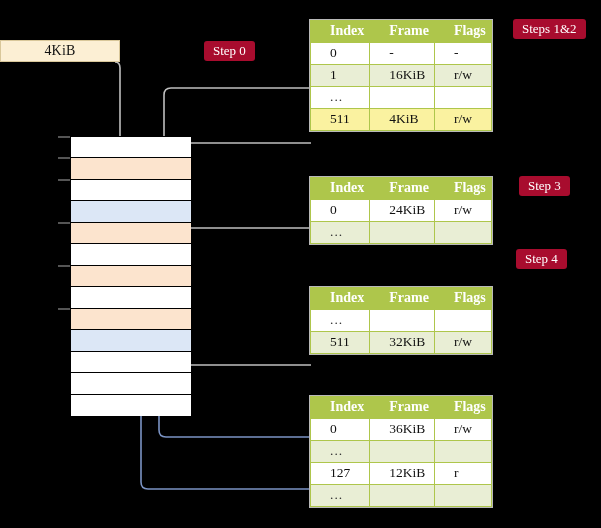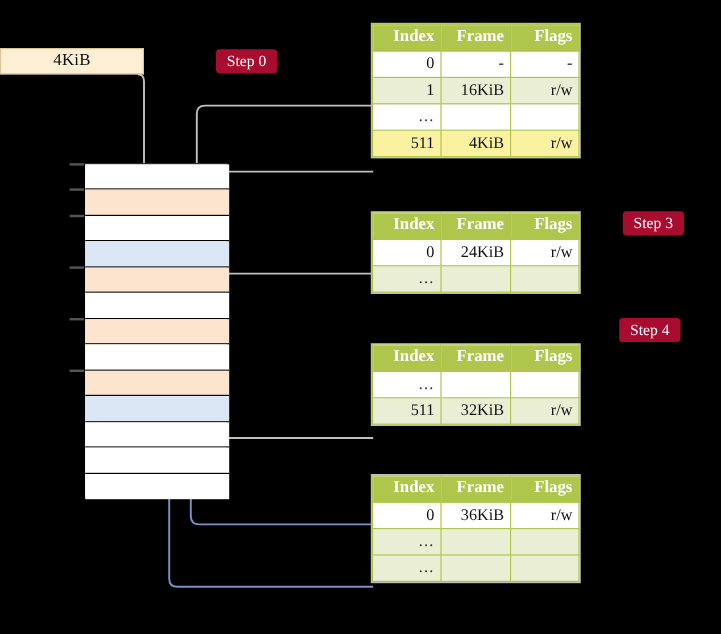--- a/index.html
+++ b/index.html
@@ -53,24 +53,24 @@
     position: absolute;
     background: #a80c2e;
     color: #ffffff;
     font-size: 13px;
     padding: 2px 9px 3px 9px;
     border-radius: 3px;
     box-shadow: 0 1px 0 rgba(0,0,0,0.4);
     white-space: nowrap;
     line-height: 15px;
   }
-  .badge.b0 { left: 180px; top: 41px; }
+  .badge.b0 { left: 204px; top: 41px; }
   .badge.b12 { left: 513px; top: 19px; }
   .badge.b3  { left: 519px; top: 176px; }
-  .badge.b4  { left: 516px; top: 265px; }
+  .badge.b4  { left: 516px; top: 249px; }
 
   
   #memcol {
     position: absolute;
     left: 70px;
     top: 136px;
     width: 120px;
     height: 279px;
     border: 1px solid #000;
     box-sizing: border-box;
@@ -103,24 +103,24 @@
     position: absolute;
     border-collapse: collapse;
     border-spacing: 0;
     background: #ffffff;
     font-size: 13.5px;
     color: #111;
     box-shadow: 0 0 0 1px #b9b9b9;
   }
   .ptable td, .ptable th {
     border: 1px solid #aec64b;
-    padding: 2px 5px 3px 5px;
+    padding: 2px 5px 3px 19px;
     height: 18px;
     vertical-align: middle;
-    text-align: right;
+    text-align: left;
     box-sizing: border-box;
   }
   .ptable th {
     background: #aec64b;
     color: #ffffff;
     font-weight: bold;
     font-size: 14px;
     border-color: #aec64b;
   }
   .ptable td.c-index { width: 57px; }
@@ -173,20 +173,21 @@
     <path d="M311,437 L166,437 Q159,437 159,430 L159,332" fill="none" stroke="#7b93c4" stroke-width="1.6" marker-end="url(#ah-blue-up)"></path>
 
     <path d="M311,489 L148,489 Q141,489 141,482 L141,210" fill="none" stroke="#7b93c4" stroke-width="1.6" marker-end="url(#ah-blue-up)"></path>
   </svg>
 
   <div class="kib-box">
     <span>4KiB</span>
   </div>
 
   <div class="badge b0">Step 0</div>
+  <div class="badge b12">Steps 1&amp;2</div>
   <div class="badge b3">Step 3</div>
   <div class="badge b4">Step 4</div>
 
   <div id="memcol">
       <div class="memrow white" style="top: 0px; height: 21.4615px;"></div>
       <div class="memrow orange" style="top: 21.4615px; height: 21.4615px;"></div>
       <div class="memrow white" style="top: 42.9231px; height: 21.4615px;"></div>
       <div class="memrow blue" style="top: 64.3846px; height: 21.4615px;"></div>
       <div class="memrow orange" style="top: 85.8462px; height: 21.4615px;"></div>
       <div class="memrow white" style="top: 107.308px; height: 21.4615px;"></div>
@@ -295,20 +296,25 @@
         <tr class="plain">
           <td class="c-index">0</td>
           <td class="c-frame">36KiB</td>
           <td class="c-flags">r/w</td>
         </tr>
         <tr class="alt">
           <td class="c-index ell">...</td>
           <td class="c-frame"></td>
           <td class="c-flags"></td>
         </tr>
+        <tr class="plain">
+          <td class="c-index">127</td>
+          <td class="c-frame">12KiB</td>
+          <td class="c-flags">r</td>
+        </tr>
         <tr class="alt">
           <td class="c-index ell">...</td>
           <td class="c-frame"></td>
           <td class="c-flags"></td>
         </tr>
       </tbody>
   </table>
 
 </div>
 

